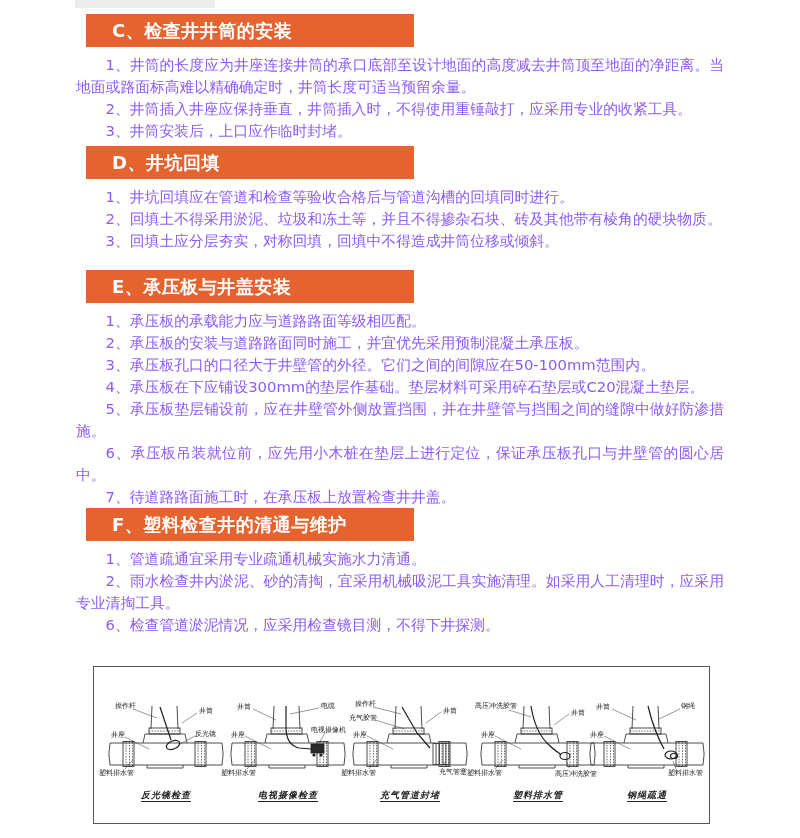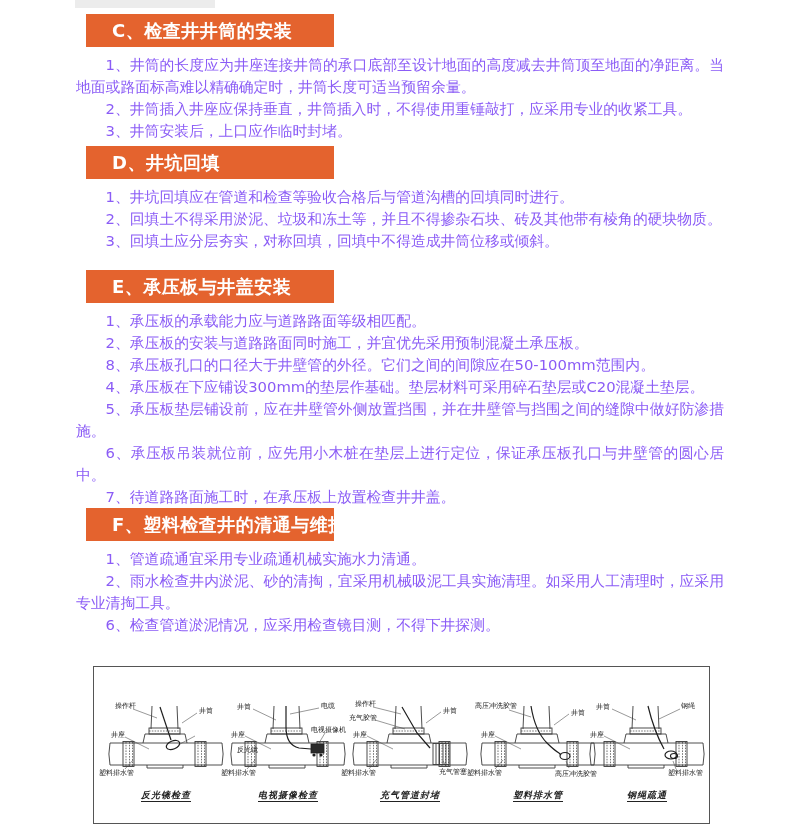--- a/index.html
+++ b/index.html
@@ -1,19 +1,19 @@
 <!DOCTYPE html>
 <html><head>
 <meta charset="utf-8">
 <style>
   html,body{margin:0;padding:0;background:#ffffff;}
   body{width:800px;height:838px;overflow:hidden;font-family:"DejaVu Sans","Liberation Sans",sans-serif;}
   .page{position:relative;width:800px;height:838px;box-sizing:border-box;padding:14px 76px 0 76px;background:#fff;}
   .remnant{position:absolute;left:75px;top:0;width:140px;height:8px;background:#ececec;}
-  .sec-bar{width:248px;height:33px;background:#E4632E;color:#fff;display:flex;align-items:center;
+  .sec-bar{width:328px;height:33px;background:#E4632E;color:#fff;display:flex;align-items:center;
            box-sizing:border-box;padding-left:26px;margin:0 0 7px 10px;}
   .sec-bar span{font-size:18px;font-weight:bold;letter-spacing:0.5px;white-space:nowrap;}
   .para{margin:0;font-size:14.8px;line-height:22px;color:#8b5cf6;text-indent:2em;text-align:justify;
         letter-spacing:0;}
   .sec-c{margin-bottom:4px;}
   .sec-d{margin-bottom:18px;}
   .sec-e{}
   .sec-f{margin-bottom:2px;}
   .diagram-box{position:absolute;left:93px;top:666px;width:617px;height:158px;border:1px solid #555;
                background:#fff;box-sizing:border-box;}
@@ -68,21 +68,21 @@
     <p class="para">2、回填土不得采用淤泥、垃圾和冻土等，并且不得掺杂石块、砖及其他带有棱角的硬块物质。</p>
     <p class="para">3、回填土应分层夯实，对称回填，回填中不得造成井筒位移或倾斜。</p>
   </section>
 
   <section class="sec-e">
     <div class="sec-bar">
       <span>E、承压板与井盖安装</span>
     </div>
     <p class="para">1、承压板的承载能力应与道路路面等级相匹配。</p>
     <p class="para">2、承压板的安装与道路路面同时施工，并宜优先采用预制混凝土承压板。</p>
-    <p class="para">8、承压板孔口的口径大于井壁管的外径。它们之间的间隙应在50-100mm范围内。</p>
+    <p class="para">3、承压板孔口的口径大于井壁管的外径。它们之间的间隙应在50-100mm范围内。</p>
     <p class="para">4、承压板在下应铺设300mm的垫层作基础。垫层材料可采用碎石垫层或C20混凝土垫层。</p>
     <p class="para">5、承压板垫层铺设前，应在井壁管外侧放置挡围，并在井壁管与挡围之间的缝隙中做好防渗措施。</p>
     <p class="para">6、承压板吊装就位前，应先用小木桩在垫层上进行定位，保证承压板孔口与井壁管的圆心居中。</p>
     <p class="para">7、待道路路面施工时，在承压板上放置检查井井盖。</p>
   </section>
 
   <section class="sec-f">
     <div class="sec-bar">
       <span>F、塑料检查井的清通与维护</span>
     </div>
@@ -96,21 +96,21 @@
     <div class="fig" style="left:13px;">
       <svg viewBox="0 0 118 78" width="118" height="78">
         <use href="#wellbase"></use>
         <path class="tool" d="M53 4 L64 37"></path>
         <ellipse class="tool" cx="66" cy="42" rx="7" ry="4" transform="rotate(-22 66 42)"></ellipse>
         <path class="leader" d="M26 6 L50 15 M90 10 L75 20 M18 34 L42 46 M88 33 L73 41 M18 66 L26 57"></path>
       </svg>
       <span class="dlbl" style="left:8px;top:0;">操作杆</span>
       <span class="dlbl" style="left:92px;top:5px;">井筒</span>
       <span class="dlbl" style="left:4px;top:29px;">井座</span>
-      <span class="dlbl" style="left:88px;top:44px;margin-left:42px;">反光镜</span>
+      <span class="dlbl" style="left:88px;top:28px;">反光镜</span>
       <span class="dlbl" style="left:-8px;top:67px;">塑料排水管</span>
       <div class="dcap">
         <span>反光镜检查</span>
       </div>
     </div>
 
     <div class="fig" style="left:135px;">
       <svg viewBox="0 0 118 78" width="118" height="78">
         <use href="#wellbase"></use>
         <path class="tool" d="M57 3 V24 Q57 42 70 45 L82 46"></path>

